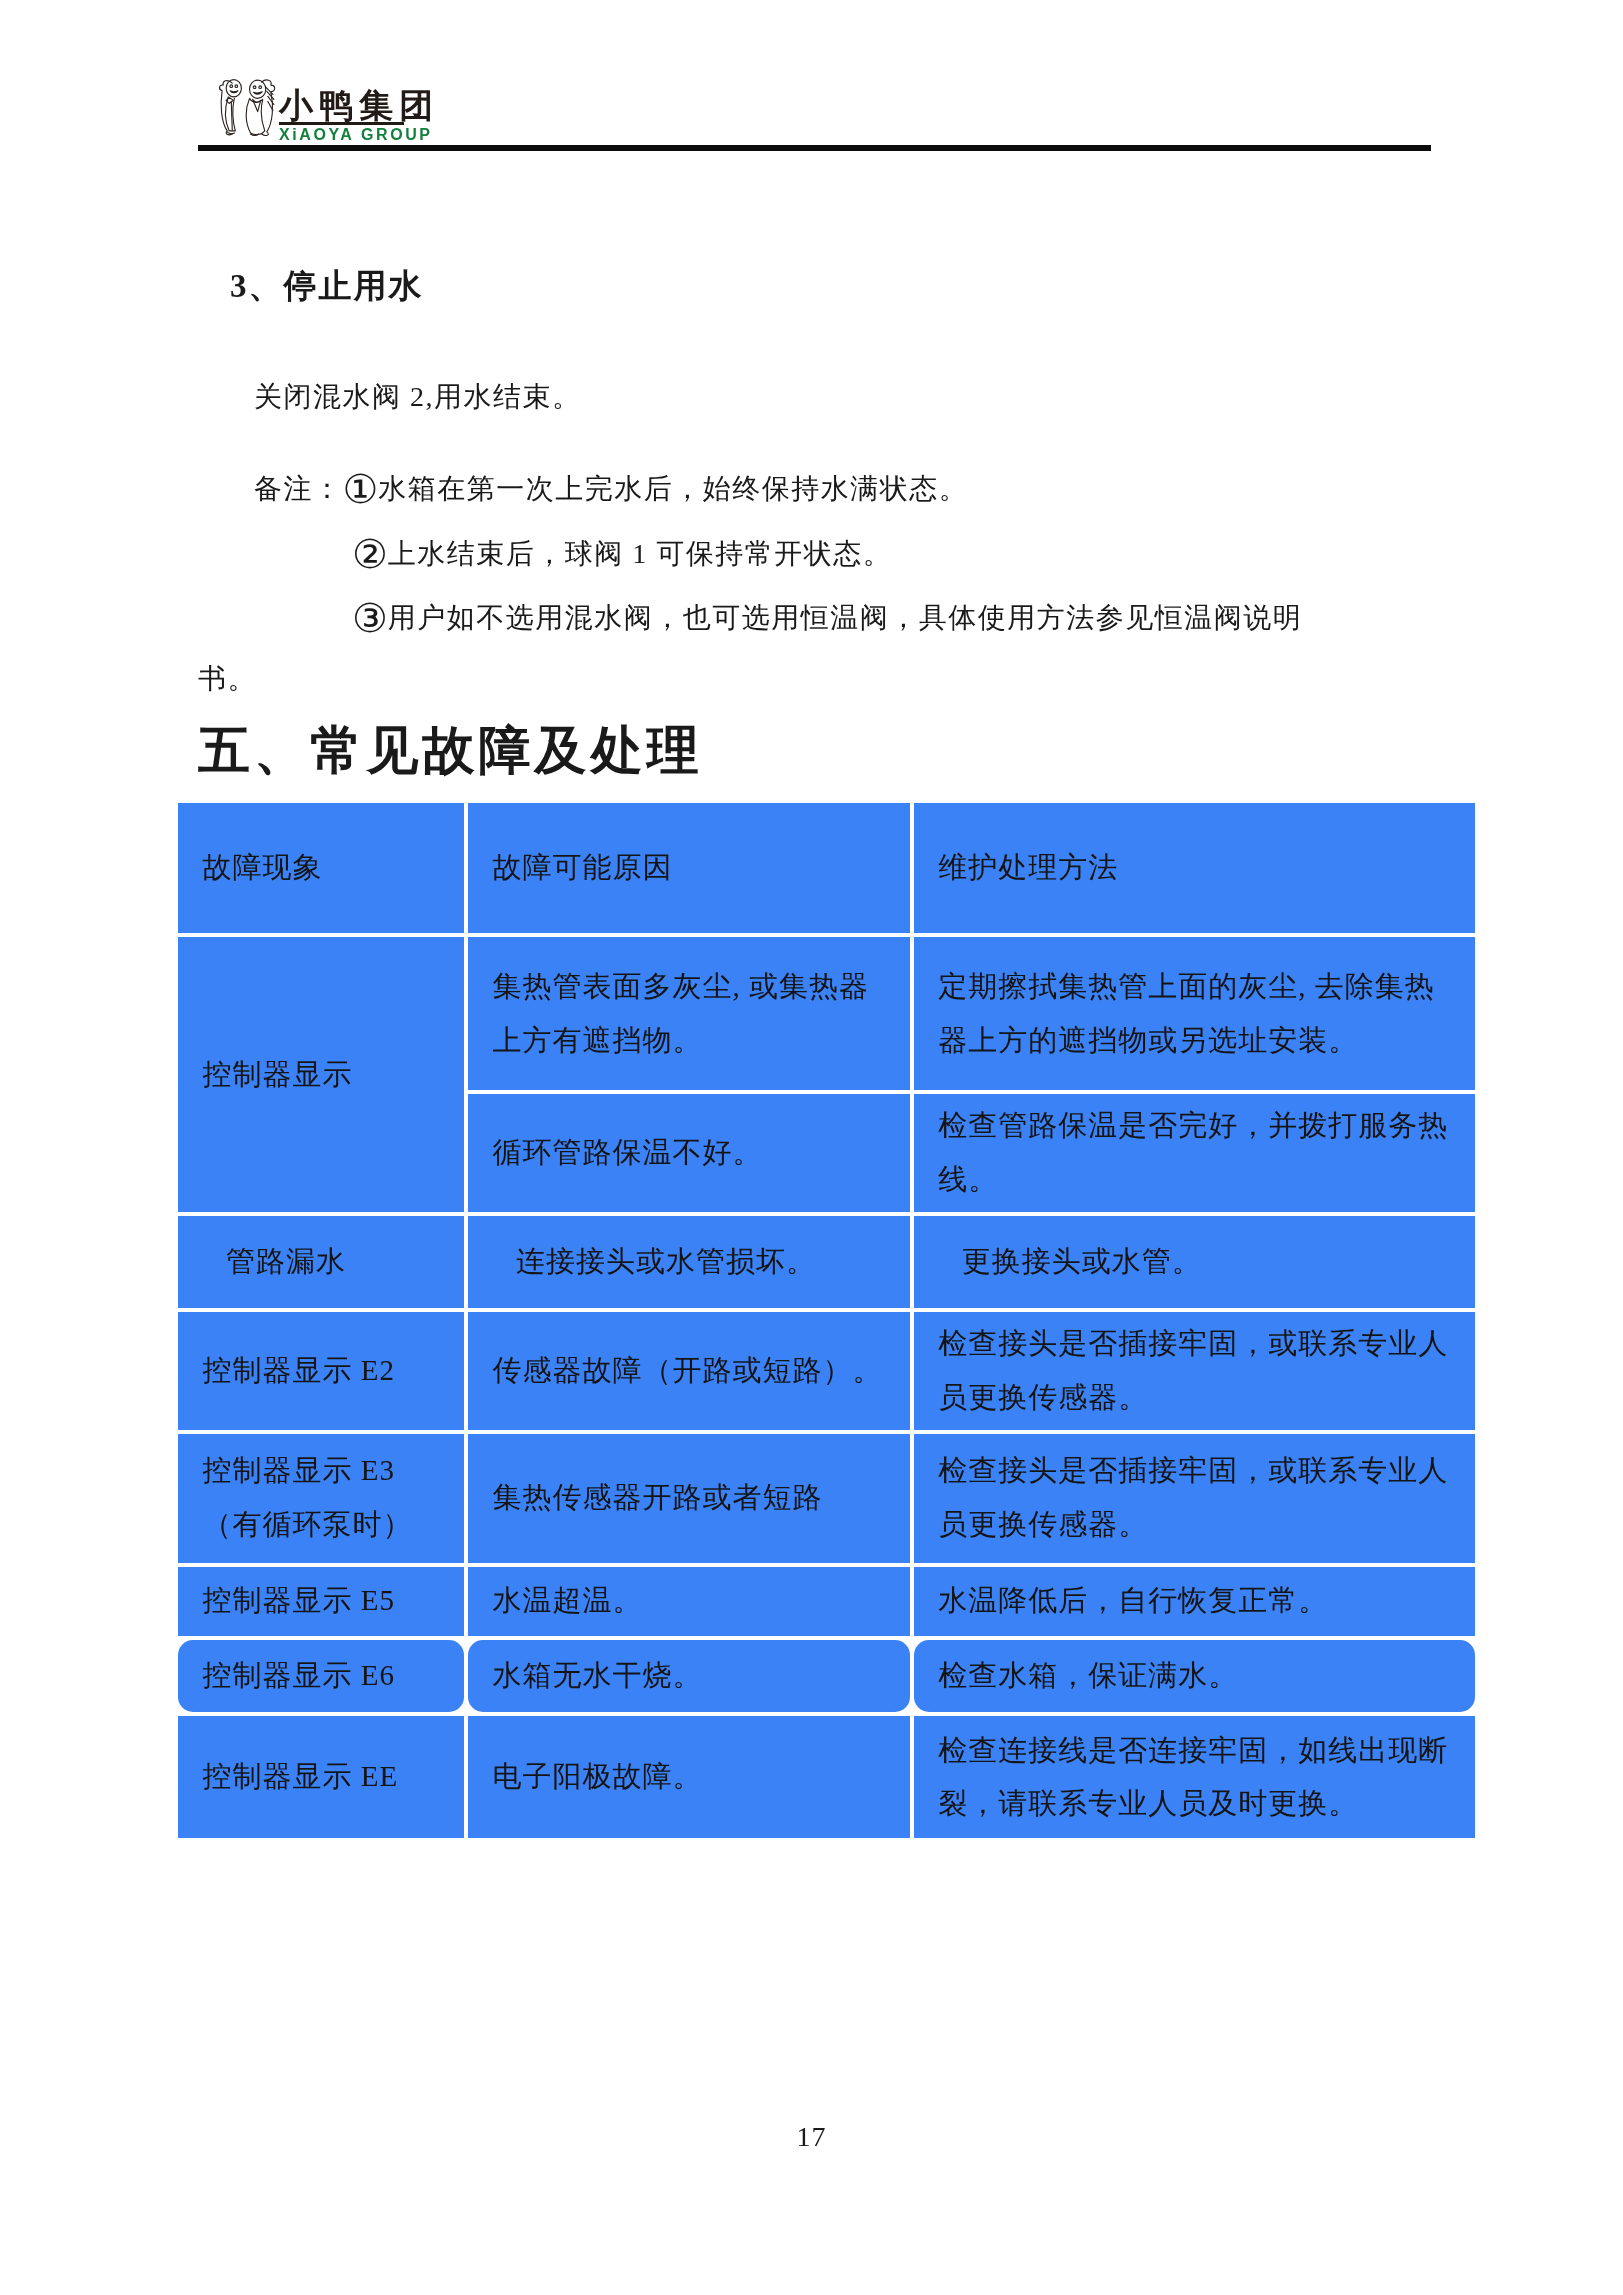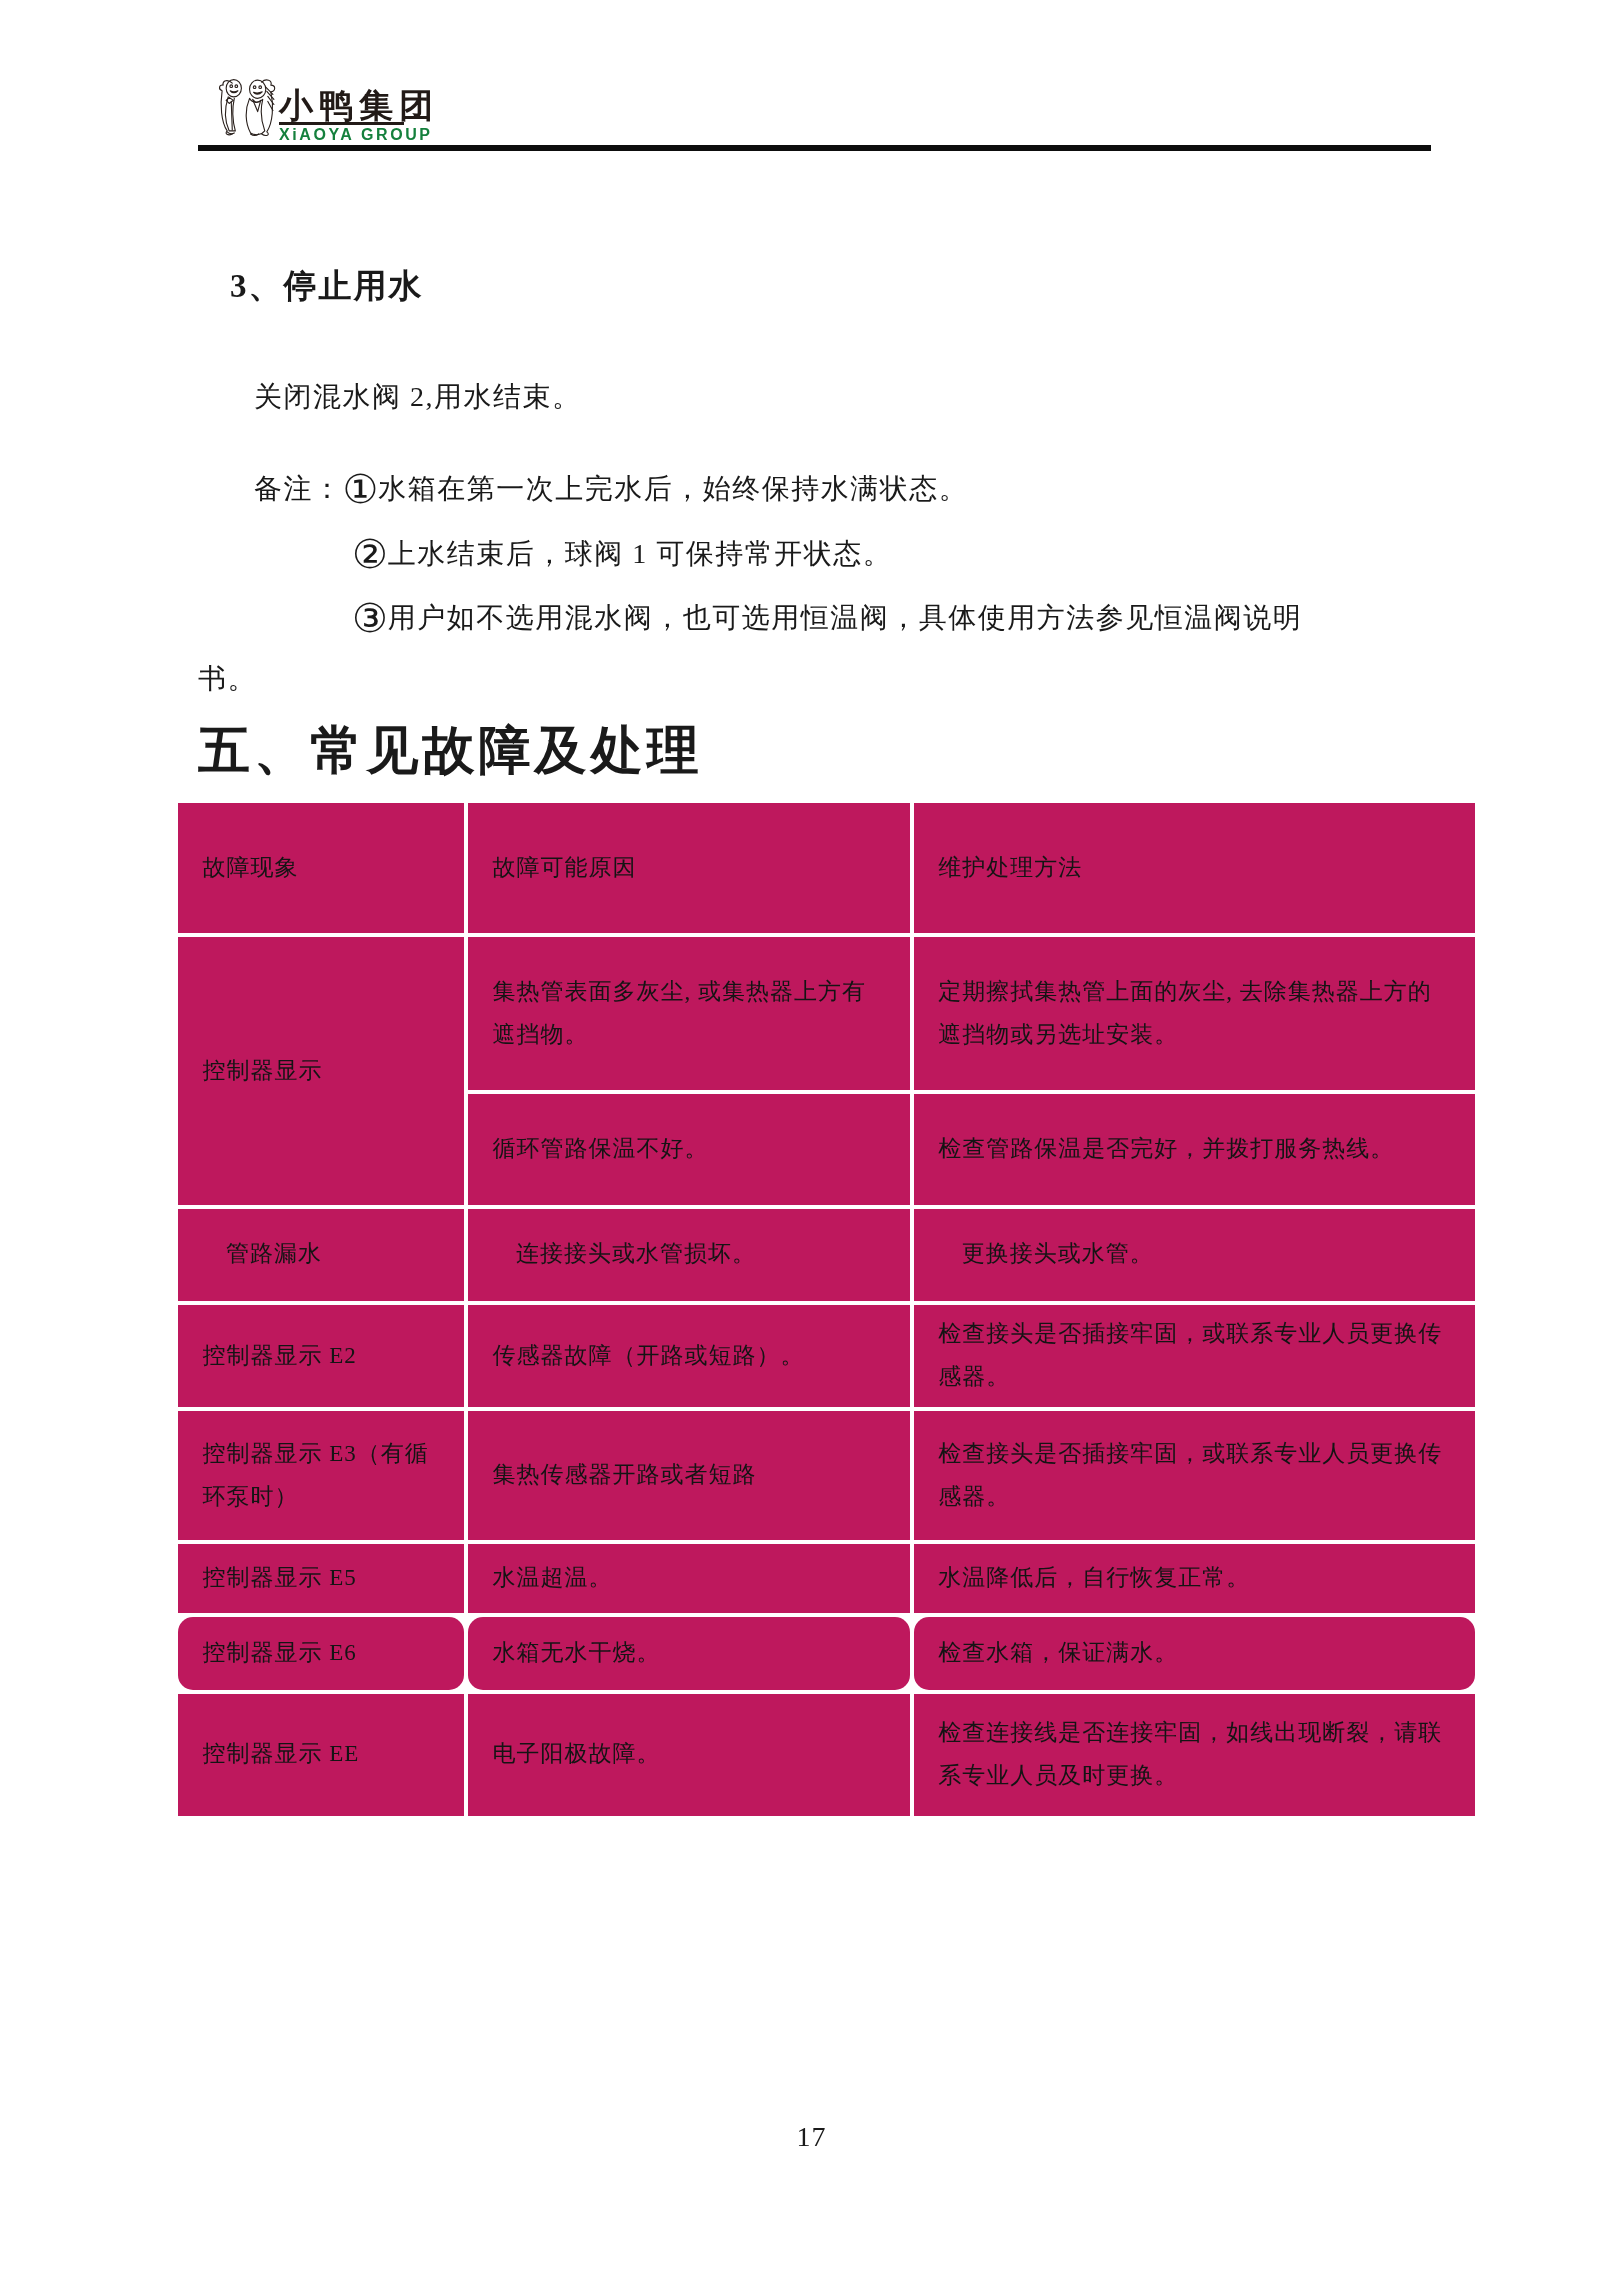--- a/index.html
+++ b/index.html
@@ -38,23 +38,23 @@
 
   
   .h2-title{left:198px;top:716px;font-size:52px;font-weight:bold;letter-spacing:4.1px;white-space:nowrap;}
 
   table.fault{
     position:absolute;left:174px;top:799px;width:1284px;
     border-collapse:separate;border-spacing:4.1px;background:#ffffff;
     table-layout:fixed;
   }
   table.fault td{
-    background:#be185d;vertical-align:middle;
+    background:#3b82f6;vertical-align:middle;
     padding:5.1px 20.4px 5.1px 24.5px;
-    font-size:23px;line-height:1.85;letter-spacing:1px;color:#141414;
+    font-size:29px;line-height:1.85;letter-spacing:1px;color:#141414;
   }
   .c1{width:241px;}
   .c2{width:397px;}
   .c3{width:516px;}
   tr.rh  td{height:120px;}
   tr.r2a td{height:143px;}
   tr.r2b td{height:100px;}
   tr.r3  td{height:82px;padding-left:48px;}
   tr.r4  td{height:92px;}
   tr.r5  td{height:119px;}

